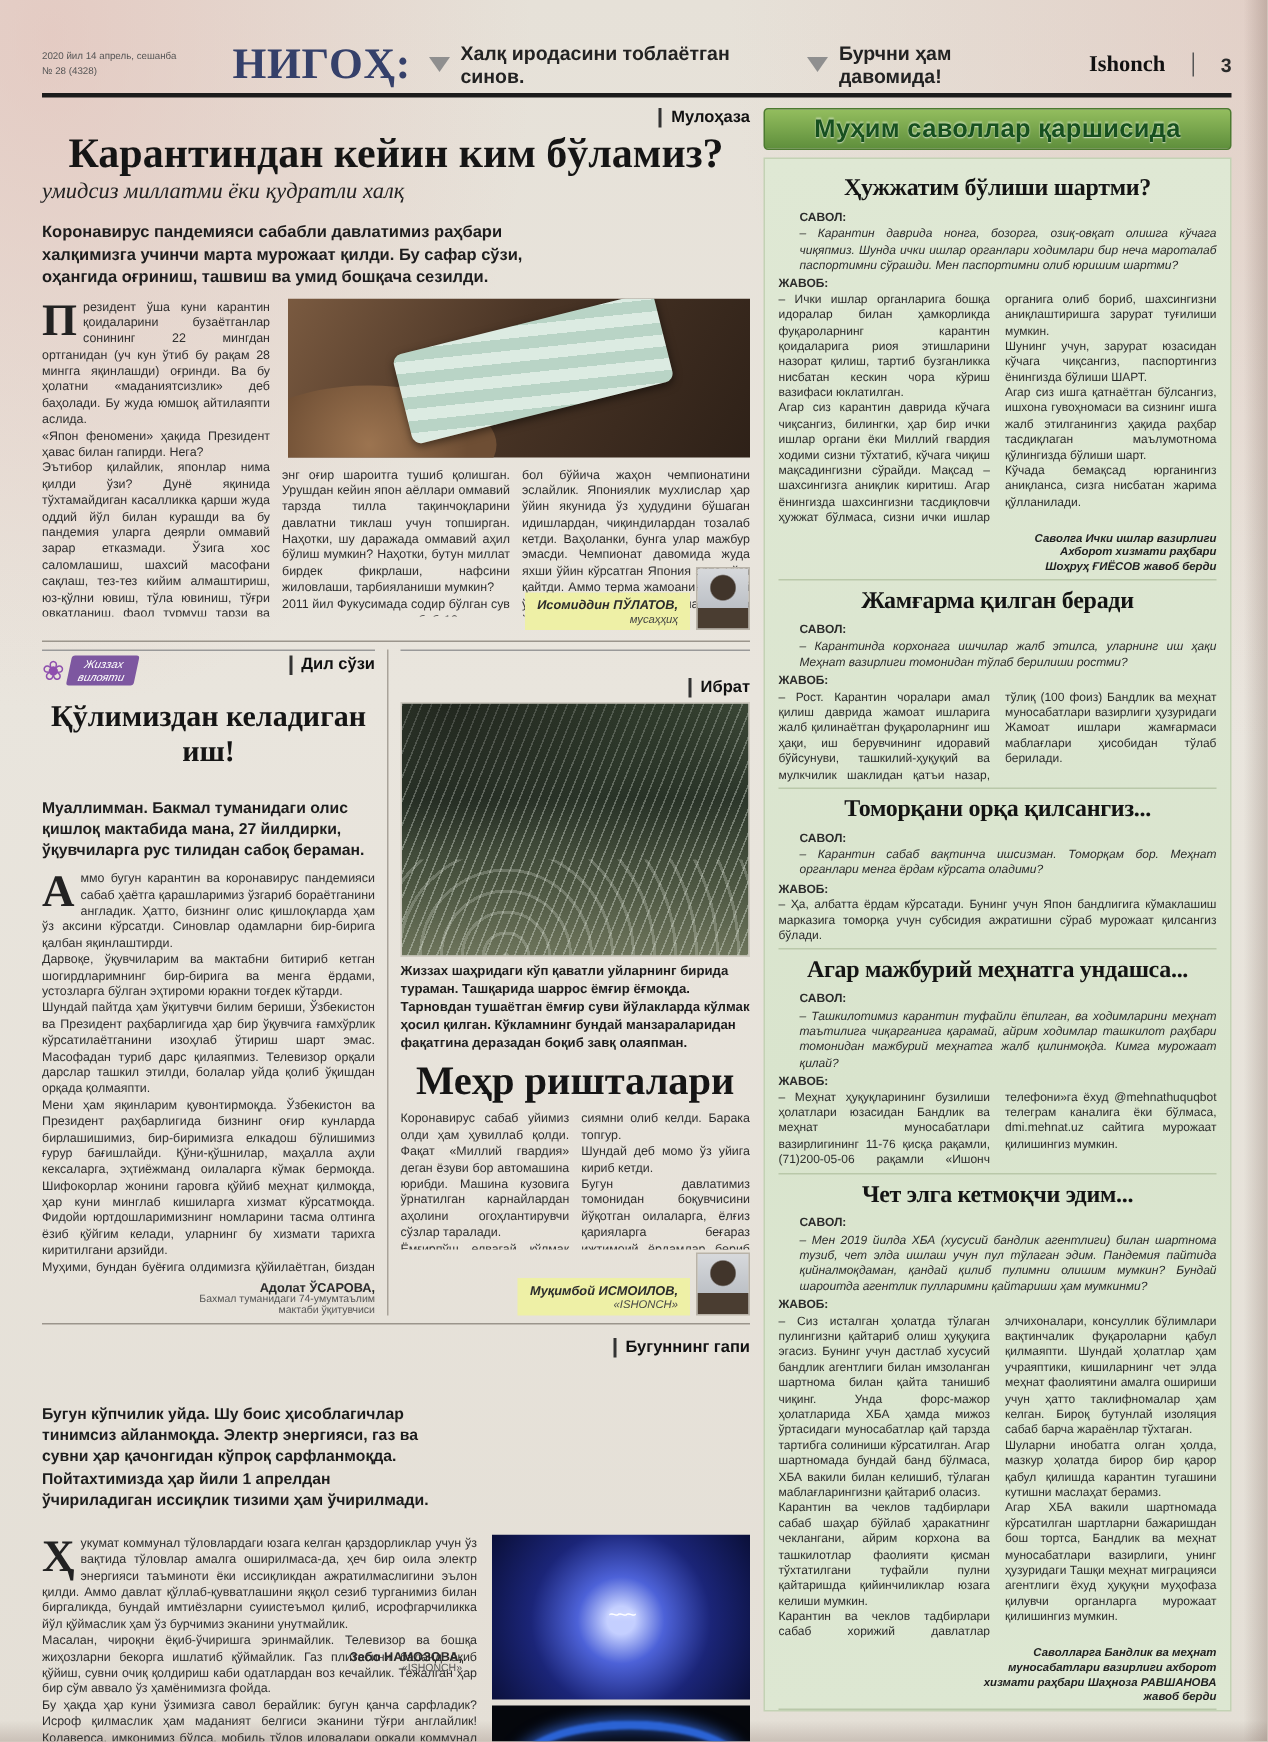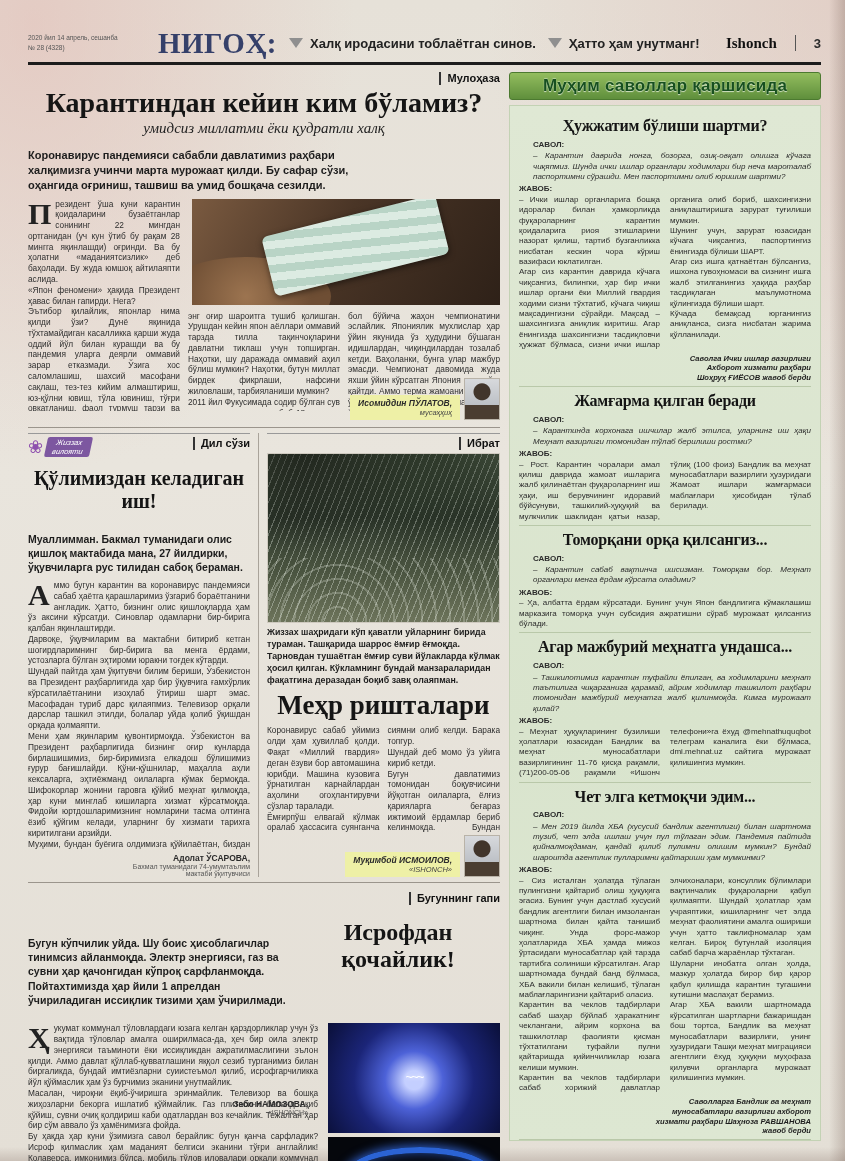--- a/index.html
+++ b/index.html
@@ -43,21 +43,21 @@
   .sigrow{display:flex;justify-content:flex-end;align-items:flex-end;gap:4px;margin-top:4px;}
   .portrait{width:34px;height:40px;flex:none;border:1px solid #b9b3a8;
     background:radial-gradient(circle at 50% 32%, #41352b 0 8px, transparent 9px),
                linear-gradient(to top, #4a3d31 0 14px, transparent 14px),
                linear-gradient(#d7d9dc,#aeb3ba);}
 
   
   .a1{height:350px;position:relative;}
   .a1 .rubwrap{display:flex;justify-content:flex-end;}
   .a1 h1{font-family:"Liberation Serif",serif;font-size:28px;margin:2px 0 0;text-align:center;color:#151515;}
-  .a1 .sub{font-family:"Liberation Serif",serif;font-style:italic;font-size:15px;text-align:center;margin:1px 0 6px;color:#222;}
+  .a1 .sub{font-family:"Liberation Serif",serif;font-style:italic;font-size:15px;text-align:left;margin:1px 0 6px;color:#222;}
   .a1 .lead{width:330px;margin-bottom:6px;}
   .a1-body{display:flex;gap:8px;height:212px;overflow:hidden;position:relative;}
   .a1-col{flex:1;}
   .a1-col.pad{padding-top:112px;}
   .photo-mask{position:absolute;top:0;right:0;width:308px;height:106px;overflow:hidden;
     background:linear-gradient(120deg,#7a5a40 0%,#4a3526 45%,#2e2118 100%);}
   .photo-mask .mask{position:absolute;left:24%;top:16%;width:58%;height:58%;border-radius:6px;transform:rotate(-14deg);
     background:repeating-linear-gradient(8deg,#dcebe2 0 8px,#b9d4c6 8px 16px);box-shadow:0 2px 6px rgba(0,0,0,.5);}
   .photo-mask .hand{position:absolute;left:-10%;bottom:-30%;width:55%;height:75%;border-radius:50%;
     background:radial-gradient(circle,#9c7450,#6e4e34 70%);}
@@ -72,21 +72,21 @@
   .flower{color:#8e4fae;font-size:18px;line-height:1;}
   .ribbon .rg{background:#7d57a0;color:#fff;font-style:italic;font-size:7.5px;padding:1px 7px;transform:skewX(-12deg);border-radius:2px;line-height:1.2;text-align:center;}
   .blk-dil h2{font-family:"Liberation Serif",serif;font-size:20px;text-align:center;margin:10px 0 8px;color:#151515;}
   .blk-dil .lead{font-size:10.5px;margin-bottom:6px;}
   .blk-dil .body-txt{flex:1;overflow:hidden;}
   .sig-plain{text-align:right;font-size:8.5px;margin-top:4px;}
   .sig-plain .nm{font-weight:700;}
   .sig-plain .rl{font-size:7px;color:#555;}
 
   .blk-ibrat{flex:1;display:flex;flex-direction:column;}
-  .blk-ibrat .rubwrap{display:flex;justify-content:flex-end;border-top:1px solid #999;padding-top:3px;align-items:flex-end;}
+  .blk-ibrat .rubwrap{display:flex;justify-content:flex-end;border-top:1px solid #999;padding-top:18px;align-items:flex-end;}
   .photo-rain{height:168px;margin-top:3px;border:1px solid #cfcac0;position:relative;overflow:hidden;
     background:
       radial-gradient(ellipse at 15% -10%, rgba(0,0,0,.6), transparent 45%),
       radial-gradient(ellipse at 70% -20%, rgba(10,20,10,.5), transparent 50%),
       repeating-linear-gradient(112deg, rgba(225,232,222,.38) 0 1px, transparent 1px 6px),
       linear-gradient(#45513f 0%,#2e382c 38%,#4a5440 70%,#6d745b 100%);}
   .photo-rain::after{content:"";position:absolute;left:0;right:0;bottom:0;height:38%;
     background:repeating-radial-gradient(circle at 30% 100%, rgba(230,235,225,.25) 0 2px, transparent 2px 14px);}
   .cap{font-weight:700;font-size:8.8px;line-height:1.35;margin:4px 0 2px;color:#1d1d1d;}
   .blk-ibrat h2{font-family:"Liberation Serif",serif;font-size:27px;text-align:center;margin:2px 0 4px;color:#151515;}
@@ -137,21 +137,21 @@
       <div>2020 йил 14 апрель, сешанба</div>
       <div>№ 28 (4328)</div>
     </div>
     <div class="mast">НИГОҲ:</div>
     <div class="slog">
       <span class="tri"></span>
       <span>Халқ иродасини тоблаётган синов.</span>
     </div>
     <div class="slog">
       <span class="tri"></span>
-      <span>Ҳатто ҳам унутманг!</span>
+      <span>Бурчни ҳам давомида!</span>
     </div>
     <div class="sp"></div>
     <div class="brand">Ishonch</div>
     <div class="pgdiv"></div>
     <div class="pgno">3</div>
   </header>
   <div class="rule-thick"></div>
 
   <div class="content">
 
@@ -253,21 +253,20 @@
 
       <div class="thin-rule"></div>
 
       <article class="a3">
         <div class="toprow">
           <p class="lead">Бугун кўпчилик уйда. Шу боис ҳисоблагичлар тинимсиз айланмоқда. Электр энергияси, газ ва сувни ҳар қачонгидан кўпроқ сарфланмоқда. Пойтахтимизда ҳар йили 1 апрелдан ўчириладиган иссиқлик тизими ҳам ўчирилмади.</p>
           <div class="right-head">
             <div class="rubwrap">
                 <span class="rub">Бугуннинг гапи</span>
               </div>
-            <h2>Исрофдан қочайлик!</h2>
           </div>
         </div>
         <div class="a3-main">
           <div class="body-txt">
             <span class="dropcap">Ҳ</span><span class="pl">укумат коммунал тўловлардаги юзага келган қарздорликлар учун ўз вақтида тўловлар амалга оширилмаса-да, ҳеч бир оила электр энергияси таъминоти ёки иссиқликдан ажратилмаслигини эълон қилди. Аммо давлат қўллаб-қувватлашини яққол сезиб турганимиз билан биргаликда, бундай имтиёзларни суиистеъмол қилиб, исрофгарчиликка йўл қўймаслик ҳам ўз бурчимиз эканини унутмайлик.
 Масалан, чироқни ёқиб-ўчиришга эринмайлик. Телевизор ва бошқа жиҳозларни бекорга ишлатиб қўймайлик. Газ плитасини баланд ёқиб қўйиш, сувни очиқ қолдириш каби одатлардан воз кечайлик. Тежалган ҳар бир сўм аввало ўз ҳамёнимизга фойда.
 Бу ҳақда ҳар куни ўзимизга савол берайлик: бугун қанча сарфладик? Исроф қилмаслик ҳам маданият белгиси эканини тўғри англайлик! Қолаверса, имконимиз бўлса, мобиль тўлов иловалари орқали коммунал тўловларни ҳам тўлашни унутмайлик!</span>
           </div>
           <div class="imgstack">
             <div class="photo-bulb">

